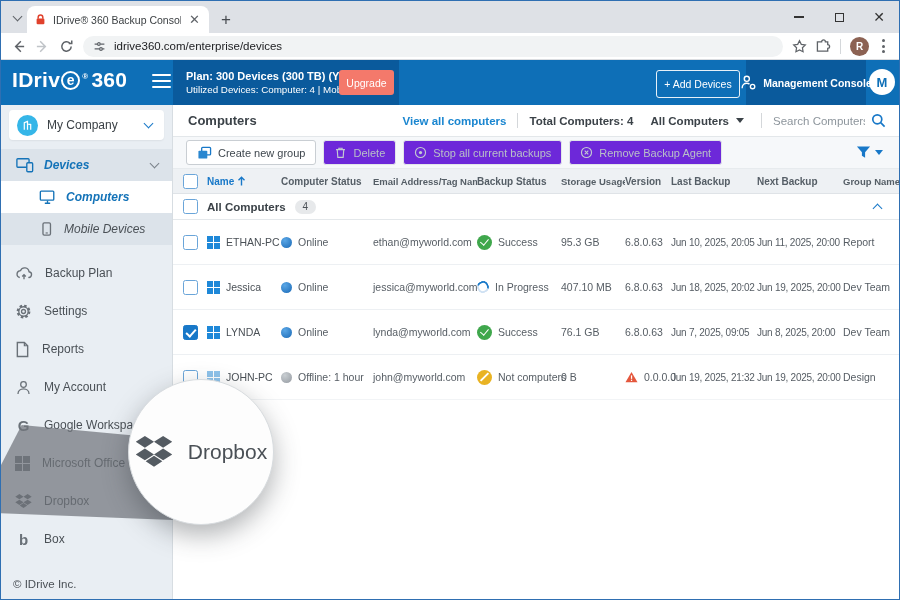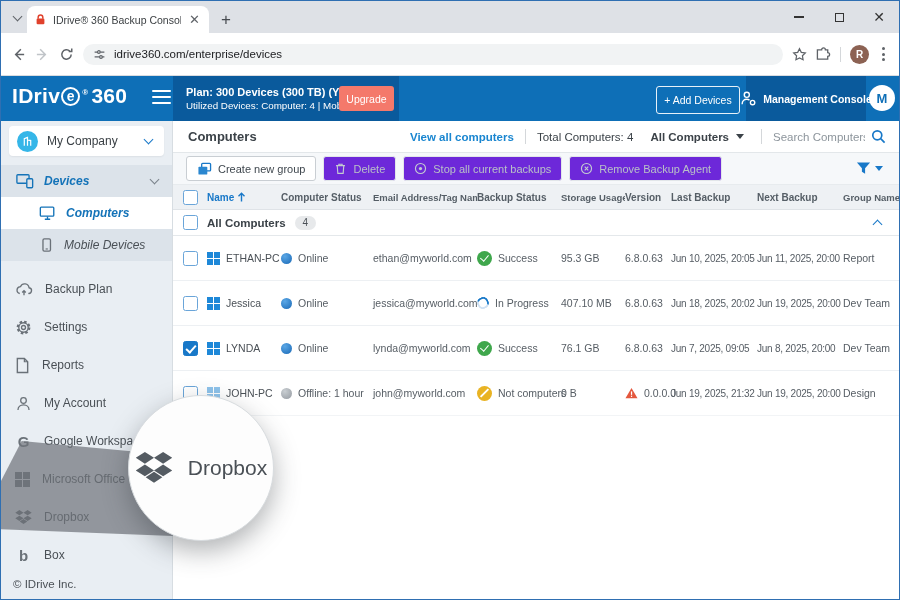--- a/index.html
+++ b/index.html
@@ -13,21 +13,21 @@
   .tab { margin-left:26px; width:182px; height:27px; background:#fff; border-radius:8px 8px 0 0; display:flex; align-items:center; padding:0 7px; gap:6px; }
   .tab-title { font-size:10.5px; color:#3c4043; white-space:nowrap; overflow:hidden; flex:1; }
   .tab-close { font-size:13px; color:#5f6368; line-height:1; padding:0 2px; }
   .newtab { font-size:17px; color:#474b50; margin:0 0 5px 12px; line-height:1; }
   .wincontrols { position:absolute; right:0; top:0; height:32px; display:flex; }
   .wc { width:40px; height:32px; display:flex; align-items:center; justify-content:center; color:#333; }
   .wc .minbar { width:10px; height:1.4px; background:#333; display:block; }
   .wc .maxbox { width:9px; height:9px; border:1.2px solid #333; display:block; }
   .wc.close { font-size:14px; }
 
-  .urlrow { height:43px; background:#fff; border-bottom:1px solid #dadce0; display:flex; align-items:center; padding:0 10px; gap:9px; flex-shrink:0; }
+  .urlrow { height:27px; background:#fff; border-bottom:1px solid #dadce0; display:flex; align-items:center; padding:0 10px; gap:9px; flex-shrink:0; }
   .navic { width:15px; height:15px; flex-shrink:0; }
   .omnibox { flex:1; height:21px; background:#f1f3f4; border-radius:11px; display:flex; align-items:center; padding:0 10px; gap:8px; }
   .url { font-size:11.5px; color:#202124; }
   .sep-v { width:1px; height:15px; background:#d4d7da; }
   .avatarR { width:19px; height:19px; border-radius:50%; background:#8c6253; color:#fff; font-size:10px; font-weight:bold; display:flex; align-items:center; justify-content:center; }
   .dots3 { display:flex; flex-direction:column; gap:2.5px; padding:0 4px; }
   .dots3 i { width:3px; height:3px; border-radius:50%; background:#5f6368; }
 
   
   .appheader { height:45px; background:#0e6fb7; position:relative; flex-shrink:0; color:#fff; }
@@ -77,21 +77,21 @@
   .beam { position:absolute; left:0; top:320px; width:172px; height:95px; background:rgba(112,117,123,.72); clip-path:polygon(12% 0%, 88% 13%, 100% 100%, 0% 93%, 0% 42%); z-index:40; pointer-events:none; }
   .magcircle { position:absolute; left:127px; top:274px; width:146px; height:146px; border-radius:50%; background:#fdfdfd; border:1px solid #d8dcdf; box-shadow:0 10px 26px rgba(50,55,60,.38); z-index:50; display:flex; align-items:center; justify-content:center; gap:15px; }
   .magcircle .maglbl { font-size:21px; color:#4a5056; }
 
   
   .main { flex:1; display:flex; flex-direction:column; background:#fff; min-width:0; }
   .chead { height:32px; display:flex; align-items:center; padding:0 13px 0 15px; border-bottom:1px solid #e3e7ea; gap:11px; flex-shrink:0; }
   .ctitle { font-size:13px; font-weight:bold; color:#3b4248; }
   .cright { margin-left:auto; display:flex; align-items:center; gap:11px; }
   .viewall { font-size:11.5px; font-weight:bold; color:#1a86d0; cursor:pointer; }
-  .total { font-size:11.5px; font-weight:normal; color:#3b4248; }
+  .total { font-size:11.5px; font-weight:bold; color:#3b4248; }
   .scope { display:flex; align-items:center; gap:7px; cursor:pointer; margin:0 6px; }
   .scope .lbl { font-size:11.5px; font-weight:bold; color:#3b4248; }
   .caret { width:0; height:0; border-left:4.5px solid transparent; border-right:4.5px solid transparent; border-top:5px solid #3b4248; }
   .searchbox { display:flex; align-items:center; gap:6px; }
   .searchbox input { border:none; outline:none; width:92px; font-size:11.5px; color:#3b4248; font-family:inherit; }
   .searchbox input::placeholder { color:#8d959c; }
 
   .ctoolbar { height:32px; background:#f6f8fa; border-bottom:1px solid #e7ebee; display:flex; align-items:center; gap:7px; padding:0 13px; flex-shrink:0; }
   .tbtn { height:25px; border-radius:3px; display:flex; align-items:center; gap:6px; padding:0 10px; font-size:11px; font-family:inherit; cursor:pointer; background:#fff; border:1px solid #c9ced3; color:#3f474e; }
   .tbtn.disabled { border-color:#e2e6e9; color:#b9c0c7; background:#6d28d9; cursor:default; }

